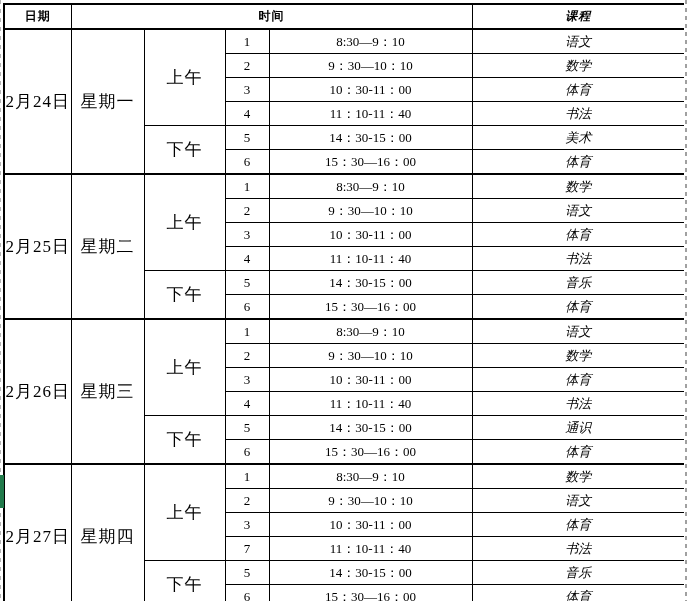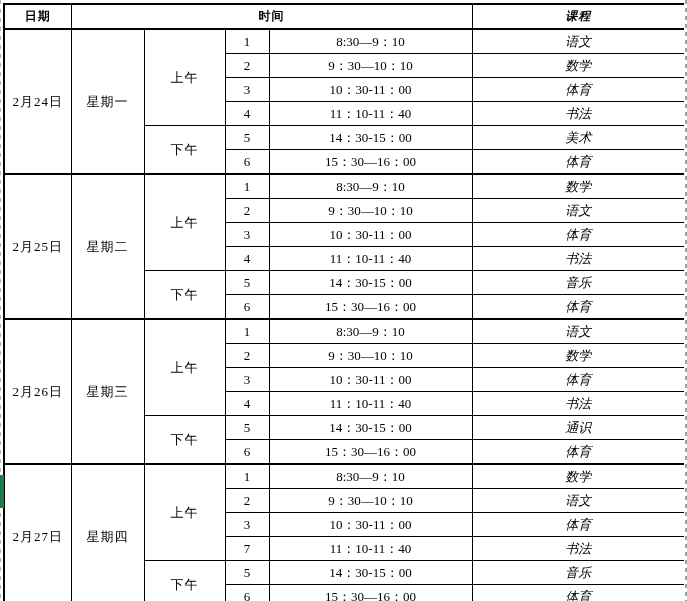--- a/index.html
+++ b/index.html
@@ -33,21 +33,21 @@
   .schedule th {
     font-size: 12px;
     font-weight: bold;
     border-bottom: 2px solid #000;
     letter-spacing: 1px;
     margin-top: 28px;
   }
   .schedule td { font-size: 13px; }
   .schedule th:last-child, .schedule td.c-course { border-right: 0; font-style: italic; }
   tr.block-start td { border-top: 2px solid #000; }
-  td.c-date, td.c-week, td.c-sess { font-size: 13px; letter-spacing: 1px; }
+  td.c-date, td.c-week, td.c-sess { font-size: 17px; letter-spacing: 1px; }
 
   
   .pagebreak-right {
     position: absolute; top: 0; right: 0;
     width: 2px; height: 601px;
     background: repeating-linear-gradient(to bottom, #a0a0a0 0 4px, transparent 4px 8px);
   }
   .pagebreak-left {
     position: absolute; top: 0; left: 0;
     width: 1px; height: 601px;

